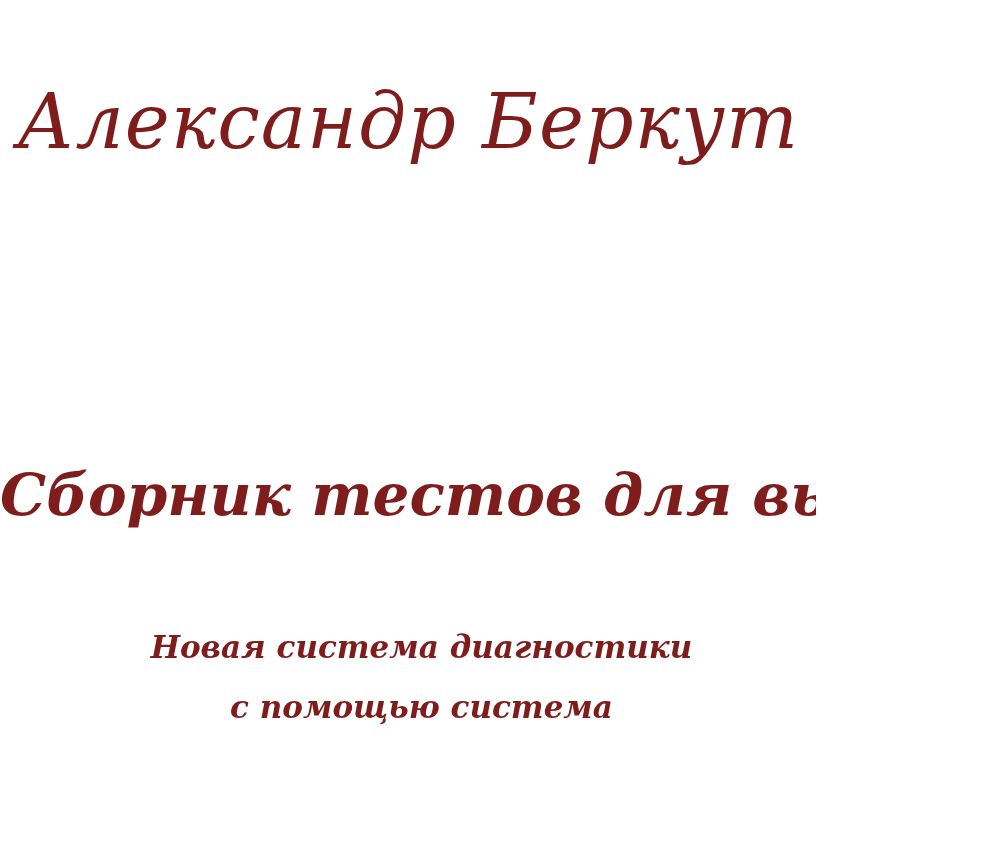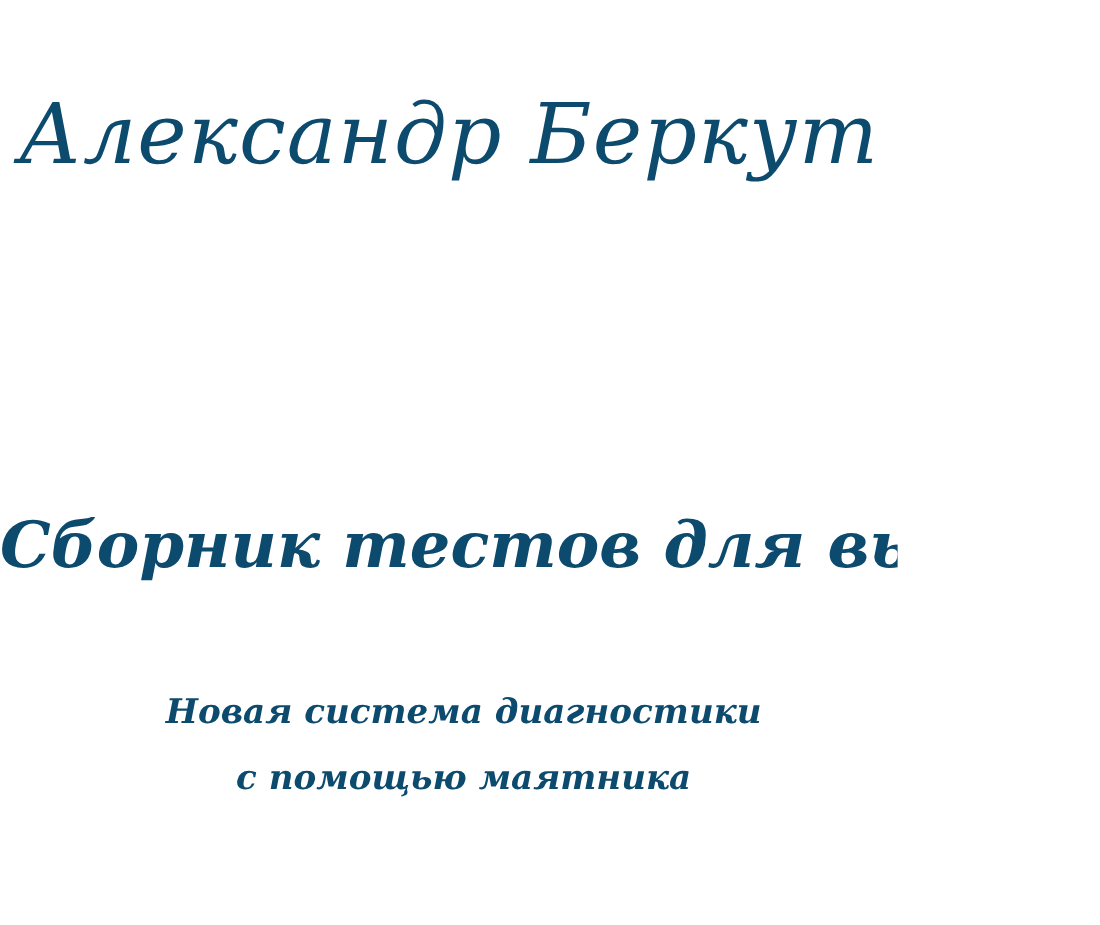--- a/index.html
+++ b/index.html
@@ -7,21 +7,21 @@
     padding: 0;
     background: #ffffff;
   }
   .page {
     position: relative;
     width: 816px;
     height: 841px;
     background: #ffffff;
     overflow: hidden;
     font-family: "DejaVu Serif", "Liberation Serif", serif;
-    color: #0c4a6e;
+    color: #7f1d1d;
   }
   .author {
     position: absolute;
     top: 78px;
     left: 0;
     width: 100%;
     text-align: center;
     font-style: italic;
     font-weight: 400;
     font-size: 76px;
@@ -66,15 +66,15 @@
 
 <div class="page">
   <div class="author">Александр Беркут</div>
 
   <div class="title">
     <span class="line">Сборник тестов для выявления</span><br>
   </div>
 
   <div class="subtitle">
     <span class="line">Новая система диагностики</span>
-    <span class="line">с помощью маятника</span>
+    <span class="line">с помощью система</span>
   </div>
 </div>
 
 </body></html>

